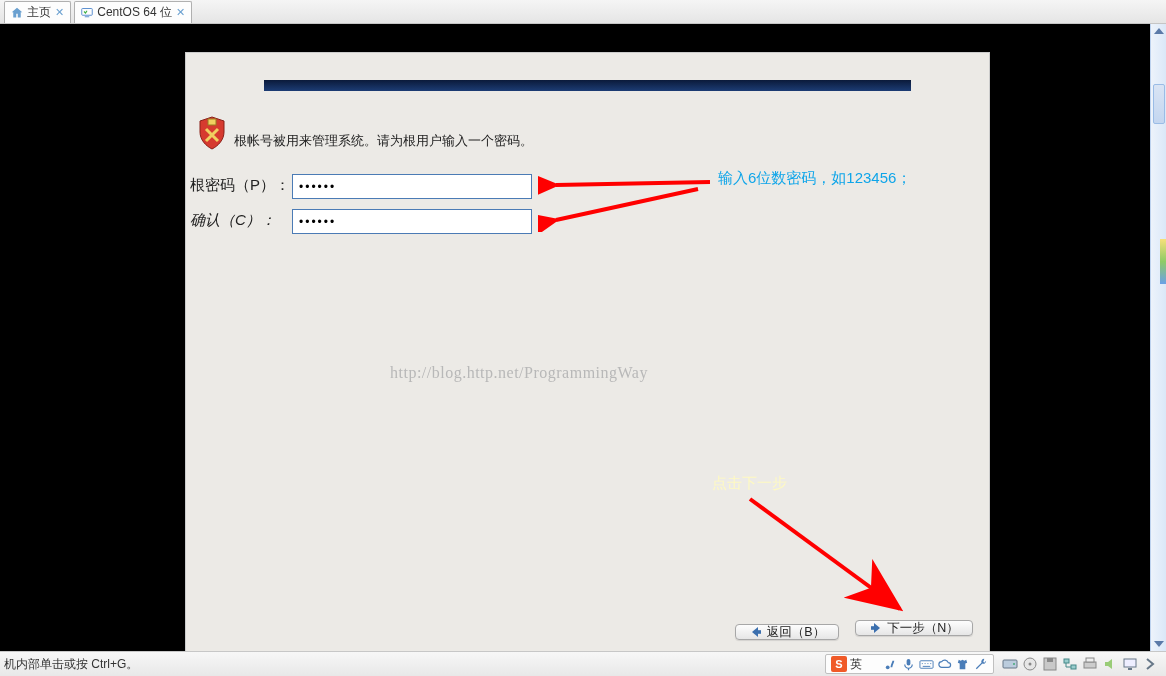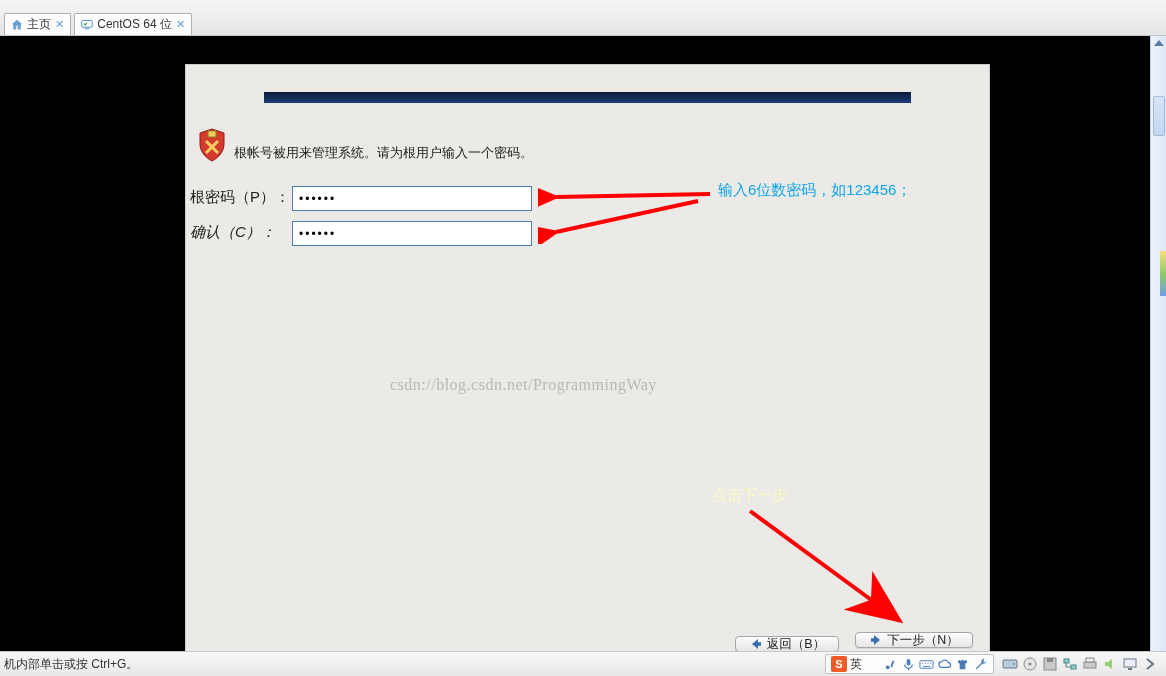--- a/index.html
+++ b/index.html
@@ -1,19 +1,19 @@
 <!DOCTYPE html>
 <html><head>
   <meta charset="utf-8">
   <style>
     * { box-sizing: border-box; margin: 0; padding: 0; }
     html, body { width: 1166px; height: 676px; font-family: "Microsoft YaHei", Arial, sans-serif; overflow: hidden; background: #e8e8e8; }
 
     
-    .tab-bar { height: 36px; background: linear-gradient(#f5f5f5, #e5e5e5); border-bottom: 1px solid #c5c5c5; display: flex; align-items: flex-end; padding-left: 4px; font-size: 12px; }
+    .tab-bar { height: 24px; background: linear-gradient(#f5f5f5, #e5e5e5); border-bottom: 1px solid #c5c5c5; display: flex; align-items: flex-end; padding-left: 4px; font-size: 12px; }
     .tab { display: flex; align-items: center; height: 22px; border: 1px solid #b0b0b0; border-bottom: none; background: #fdfdfd; border-radius: 2px 2px 0 0; padding: 0 6px; margin-right: 3px; gap: 4px; }
     .tab .tab-label { color: #333; }
     .tab .tab-close { color: #6aa0d0; font-size: 11px; cursor: pointer; }
     .home-icon { width: 12px; height: 12px; }
     .vm-icon { width: 12px; height: 12px; }
 
     
     .vm-canvas { position: relative; width: 100%; height: 627px; background: #000; }
     .scrollbar-right { position: absolute; right: 0; top: 0; width: 16px; height: 100%; background: linear-gradient(to right,#edf3fb,#dbe8f8); border-left: 1px solid #bdd2ee; }
     .scrollbar-right::before, .scrollbar-right::after { content:""; position:absolute; left:3px; width:0; height:0; border-left:5px solid transparent; border-right:5px solid transparent;}
@@ -103,21 +103,21 @@
   <div class="form-row label1">
     <span class="field-label">根密码（P）：</span>
   </div>
   <input class="field-input inp1" value="••••••" style="">
 
   <div class="form-row label2">
     <span class="field-label">确认（C）：</span>
   </div>
   <input class="field-input inp2" value="••••••" style="">
 
-  <div class="watermark">csdn://blog.csdn.net/ProgrammingWay</div>
+  <div class="watermark">http://blog.http.net/ProgrammingWay</div>
 
   <div class="anno1-text">输入6位数密码，如123456；</div>
   <svg class="arrow-svg" style="left:538px; top:148px; width:175px; height:60px;">
     <defs>
         <marker id="ah1" markerWidth="14" markerHeight="12" refX="1" refY="6" orient="auto">
           <path d="M14 0 L0 6 L14 12 L10 6 Z" fill="#ff0000"></path>
         </marker>
       </defs>
     <line x1="172" y1="10" x2="18" y2="13" stroke="#ff0000" stroke-width="4" marker-end="url(#ah1)"></line>
     <line x1="160" y1="17" x2="18" y2="48" stroke="#ff0000" stroke-width="4" marker-end="url(#ah1)"></line>

